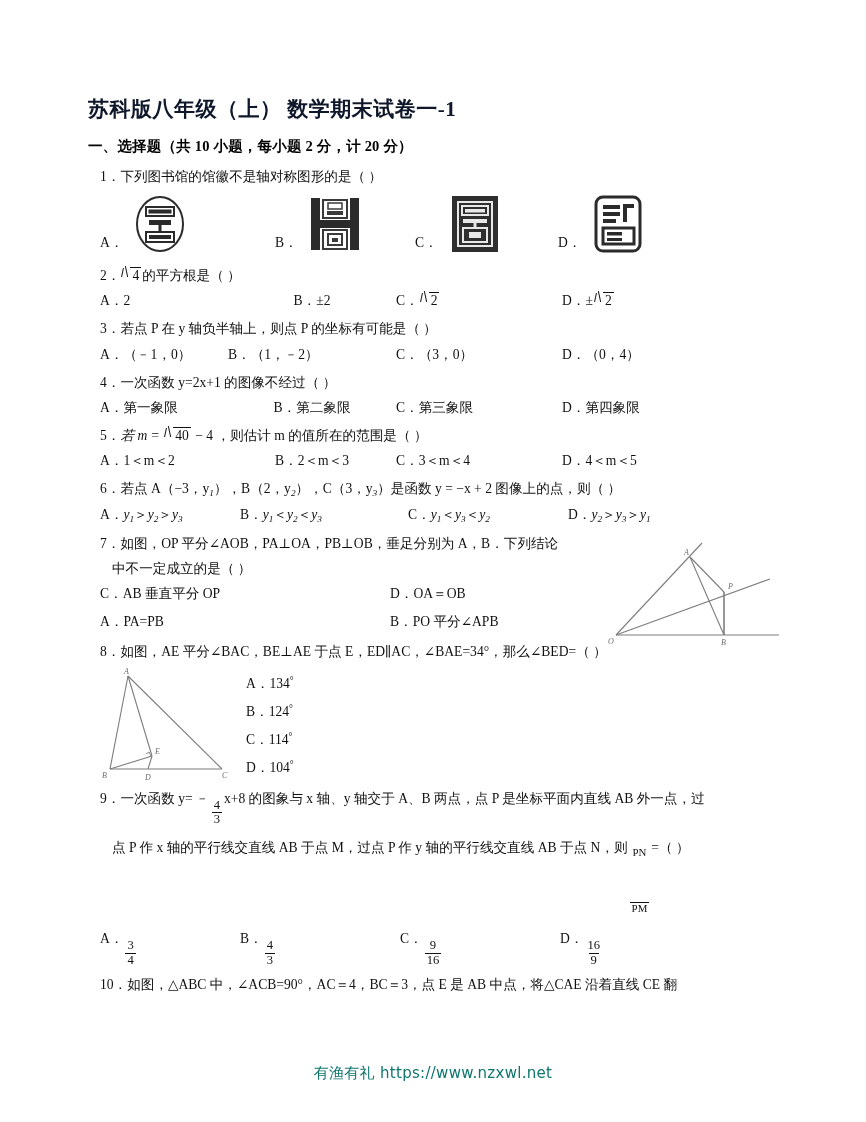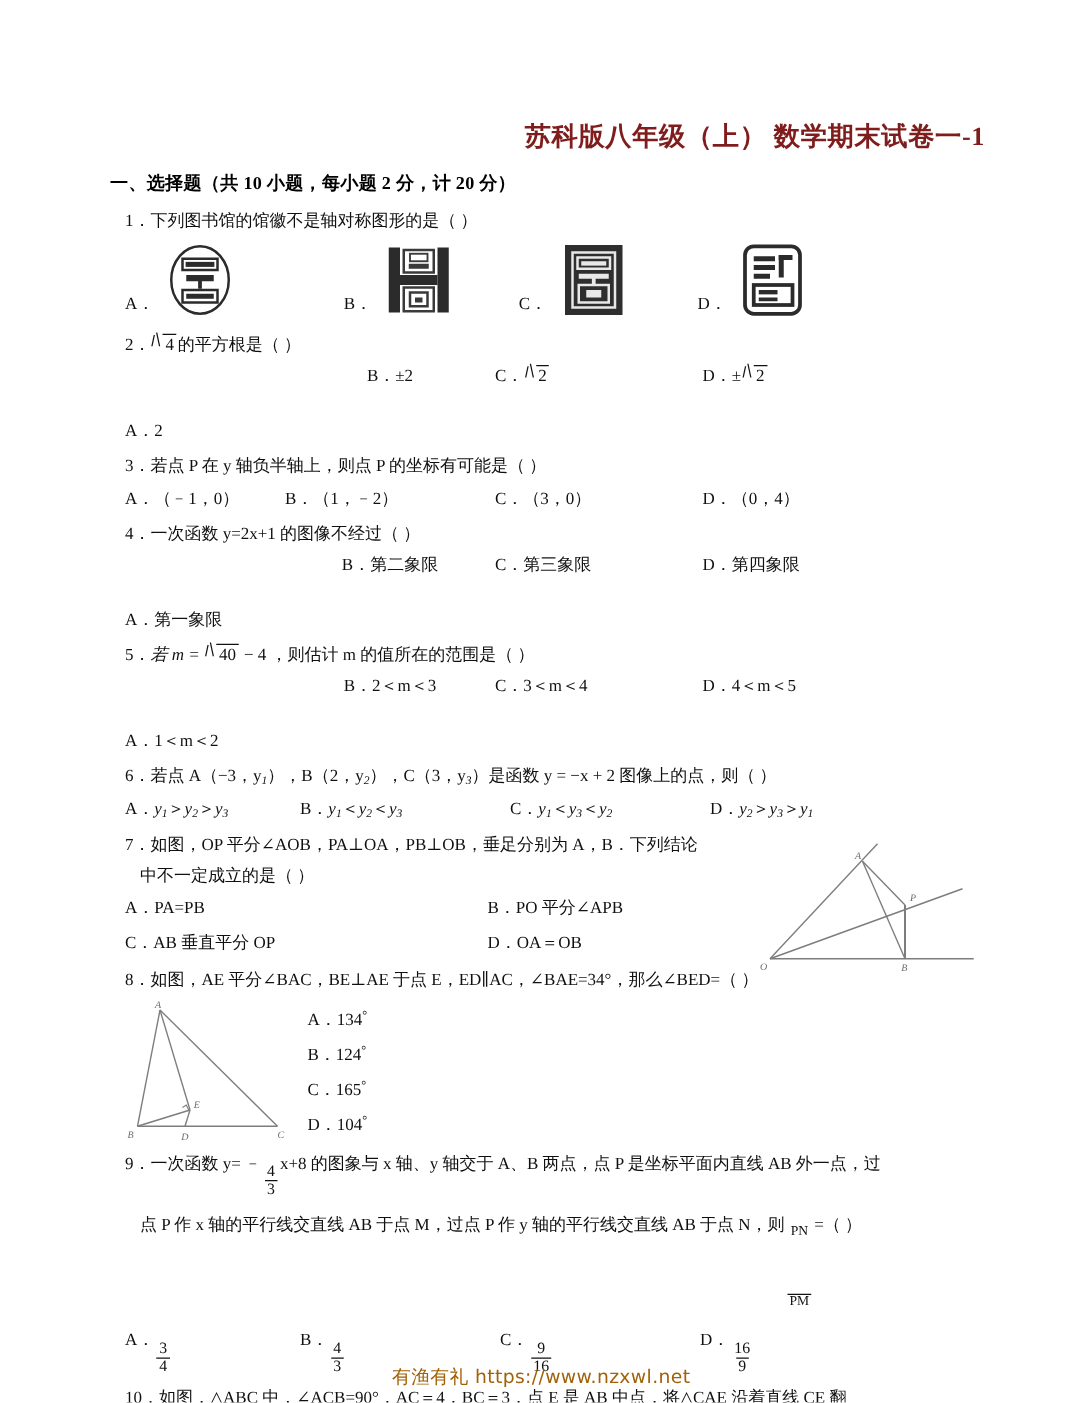--- a/index.html
+++ b/index.html
@@ -22,27 +22,27 @@
     background: #fff;
   }
   .content {
     position: absolute;
     left: 88px;
     top: 96px;
     width: 700px;
   }
   
   .doc-title {
-    text-align: right;
+    text-align: left;
     font-size: 21px;
     font-weight: bold;
     letter-spacing: 0.5px;
     margin: 0 0 14px 0;
     line-height: 1.3;
-    color: #7f1d1d;
+    color: #0f172a;
   }
   .section-head {
     font-size: 14.5px;
     font-weight: bold;
     margin: 0 0 10px 0;
     letter-spacing: 0.2px;
     color: #000;
   }
   
   .q {
@@ -58,21 +58,21 @@
   .q-stem.indent2 { padding-left: 24px; }
   .opts {
     padding-left: 12px;
     margin-bottom: 7px;
     display: flex;
     white-space: nowrap;
   }
   .opt { display: inline-block; }
   .blk { margin-bottom: 9px; }
   
-  .w-a { width: 128px; margin-top: 44px; }
+  .w-a { width: 128px; }
   .w-b { width: 168px; text-align: center; }
   .w-c { width: 166px; }
   .w-d { width: auto; }
 
   
   .it { font-style: italic; }
   sub { font-size: 0.68em; vertical-align: -0.28em; font-style: italic; }
   .sup-deg { font-size: 0.72em; vertical-align: 0.45em; }
 
   .radical {
@@ -171,23 +171,22 @@
 
   
   .footer {
     position: absolute;
     left: 0;
     top: 1064px;
     width: 866px;
     text-align: center;
     font-family: "DejaVu Sans", "Liberation Sans", sans-serif;
     font-size: 15px;
-    color: #a16207;
+    color: #0f766e;
     letter-spacing: 0.3px;
-    margin-top: 28px;
   }
 </style>
 </head>
 <body>
 
 <div class="page">
 
   <div class="content">
 
     <div class="doc-title">苏科版八年级（上） 数学期末试卷一-1</div>
@@ -319,26 +318,26 @@
         <span class="opt"><span>D．</span><span class="it">y</span><sub>2</sub><span>＞</span><span class="it">y</span><sub>3</sub><span>＞</span><span class="it">y</span><sub>1</sub></span>
       </div>
     </div>
 
     <div class="q rel blk">
       <div class="q-stem">
         <span>7．</span><span>如图，OP 平分∠AOB，PA⊥OA，PB⊥OB，垂足分别为 A，B．下列结论</span>
       </div>
       <div class="q-stem indent2">中不一定成立的是（     ）</div>
       <div class="opts">
+        <span class="opt" style="width:290px"><span>C．</span><span>AB 垂直平分 OP</span></span>
+        <span class="opt"><span>D．</span><span>OA＝OB</span></span>
+      </div>
+      <div class="opts">
         <span class="opt" style="width:290px"><span>A．</span><span>PA=PB</span></span>
         <span class="opt"><span>B．</span><span>PO 平分∠APB</span></span>
-      </div>
-      <div class="opts">
-        <span class="opt" style="width:290px"><span>C．</span><span>AB 垂直平分 OP</span></span>
-        <span class="opt"><span>D．</span><span>OA＝OB</span></span>
       </div>
 
       <svg class="fig-q7" viewBox="0 0 190 112">
         <g stroke="#7d7d7d" stroke-width="1.1" fill="none">
 
           <line x1="12" y1="100" x2="98" y2="8"></line>
 
           <line x1="12" y1="100" x2="175" y2="100"></line>
 
           <line x1="12" y1="100" x2="166" y2="44"></line>
@@ -378,21 +377,21 @@
           </g>
           <text x="24" y="8" font-family="Liberation Serif, serif" font-size="8" font-style="italic" fill="#6e6e6e">A</text>
           <text x="2" y="112" font-family="Liberation Serif, serif" font-size="8" font-style="italic" fill="#6e6e6e">B</text>
           <text x="122" y="112" font-family="Liberation Serif, serif" font-size="8" font-style="italic" fill="#6e6e6e">C</text>
           <text x="45" y="114" font-family="Liberation Serif, serif" font-size="8" font-style="italic" fill="#6e6e6e">D</text>
           <text x="55" y="88" font-family="Liberation Serif, serif" font-size="8" font-style="italic" fill="#6e6e6e">E</text>
         </svg>
         <div class="q8-opts">
           <div><span>A．</span><span>134</span><span class="sup-deg">°</span></div>
           <div><span>B．</span><span>124</span><span class="sup-deg">°</span></div>
-          <div><span>C．</span><span>165</span><span class="sup-deg">°</span></div>
+          <div><span>C．</span><span>114</span><span class="sup-deg">°</span></div>
           <div><span>D．</span><span>104</span><span class="sup-deg">°</span></div>
         </div>
       </div>
     </div>
 
     <div class="q" style="margin-top:4px">
       <div class="q-stem">
         <span>9．</span><span>一次函数 y= ﹣</span><span class="frac">
             <span class="num">4</span>
             <span class="den">3</span>

